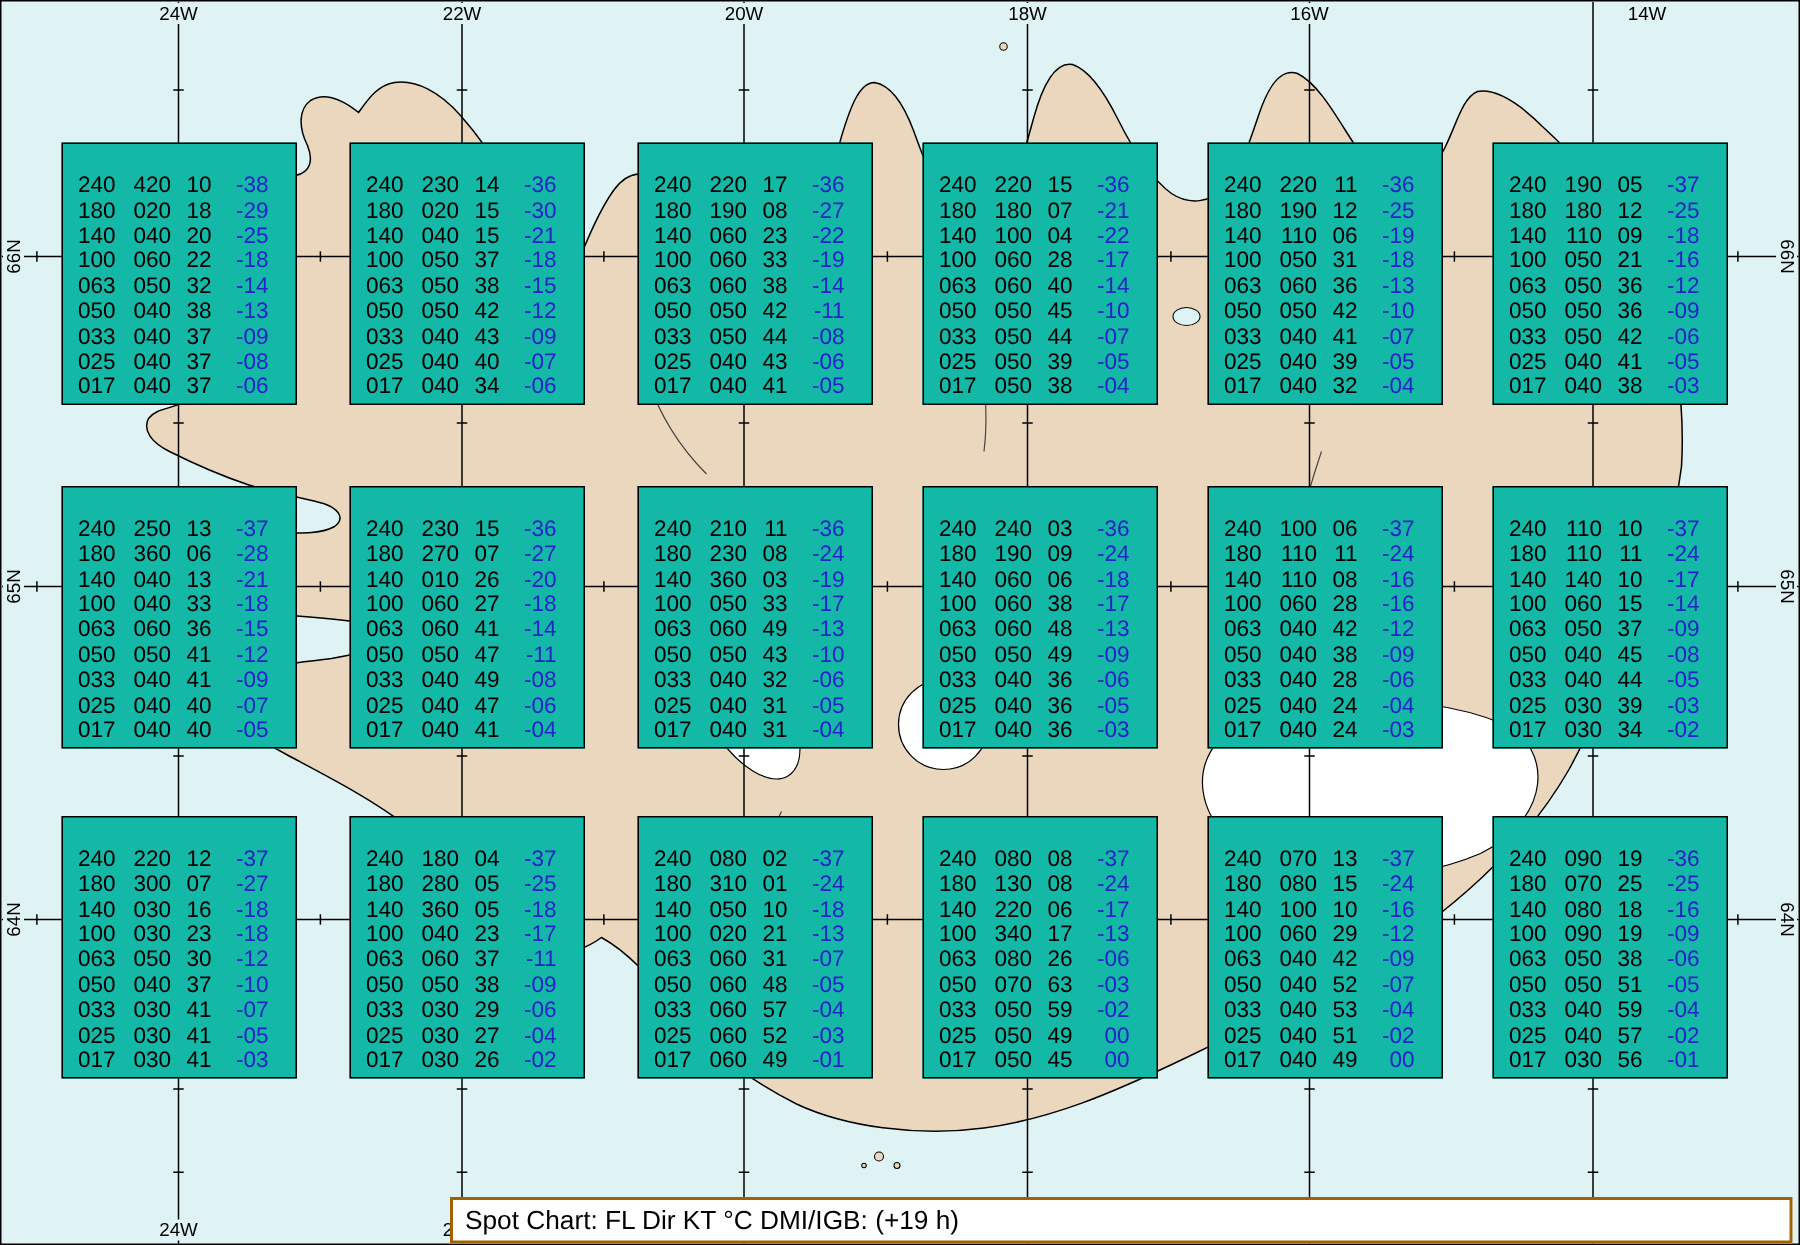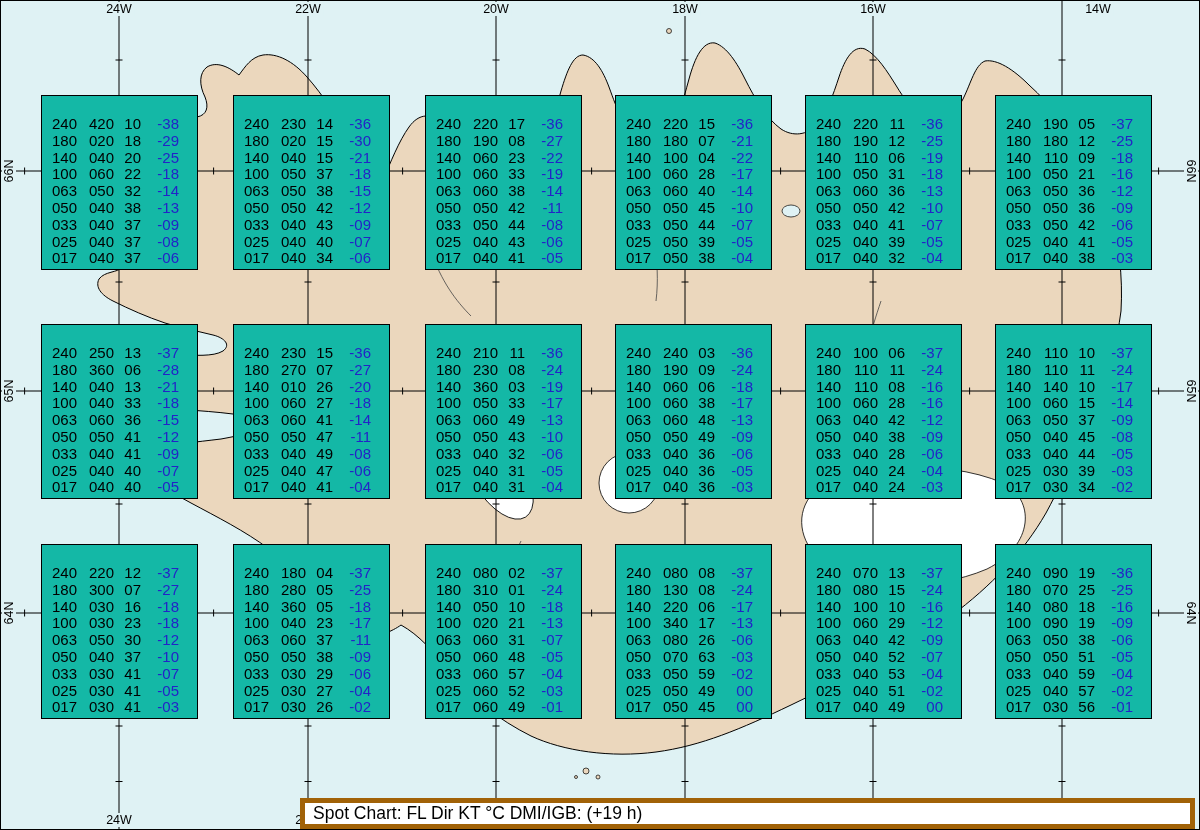--- a/index.html
+++ b/index.html
@@ -46,21 +46,21 @@
   .lat-label-left{transform:translateY(-50%) rotate(180deg);}
   .lat-label-right{
     position:absolute;right:1px;transform:translateY(-50%);
     writing-mode:vertical-rl;text-orientation:mixed;
     font-size:12.5px;color:#000;background:var(--sea);padding:2px 0;z-index:2;
   }
 
   
   .caption{
     position:absolute;left:299px;right:4px;bottom:0;height:31px;
-    background:#fff;border:5px solid #a16207;box-sizing:border-box;
+    background:#fff;border:2px solid #a16207;box-sizing:border-box;
     display:flex;align-items:center;padding-left:8px;
     font-size:17.5px;color:#000;white-space:pre;z-index:5;
   }
   .caption b{font-weight:normal;}
 </style>
 </head>
 <body>
 
 <div id="stage">
 

